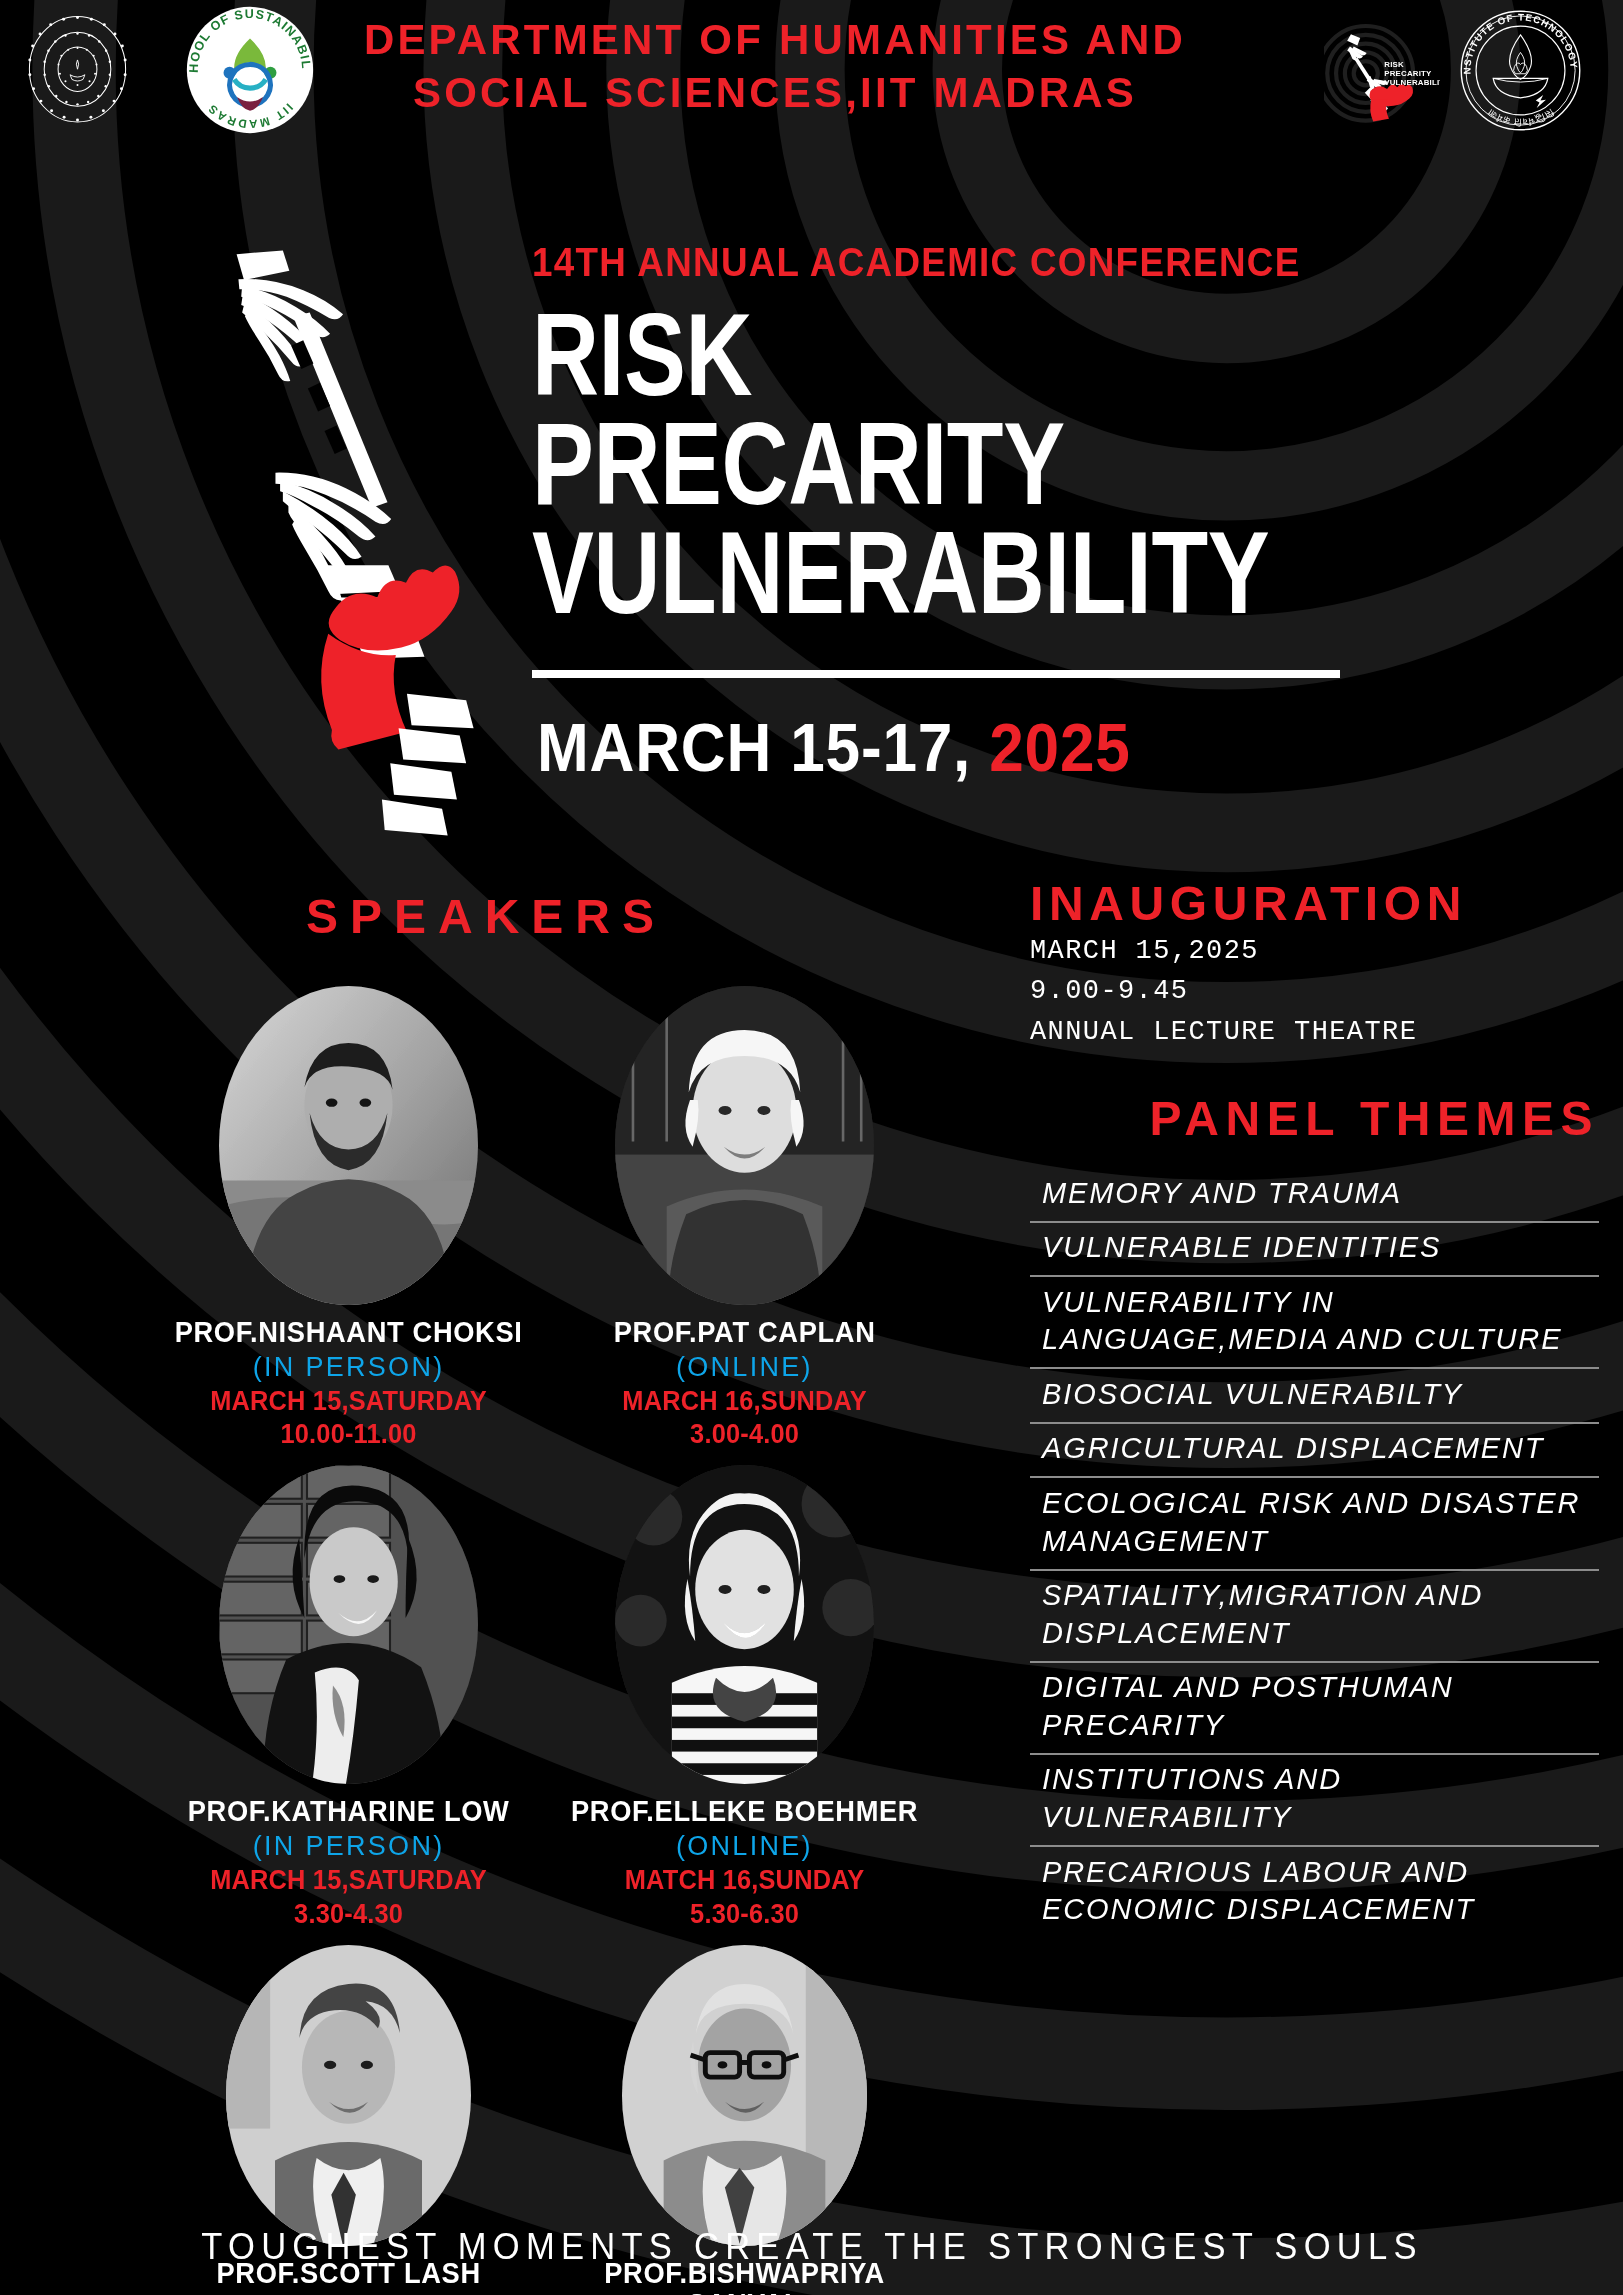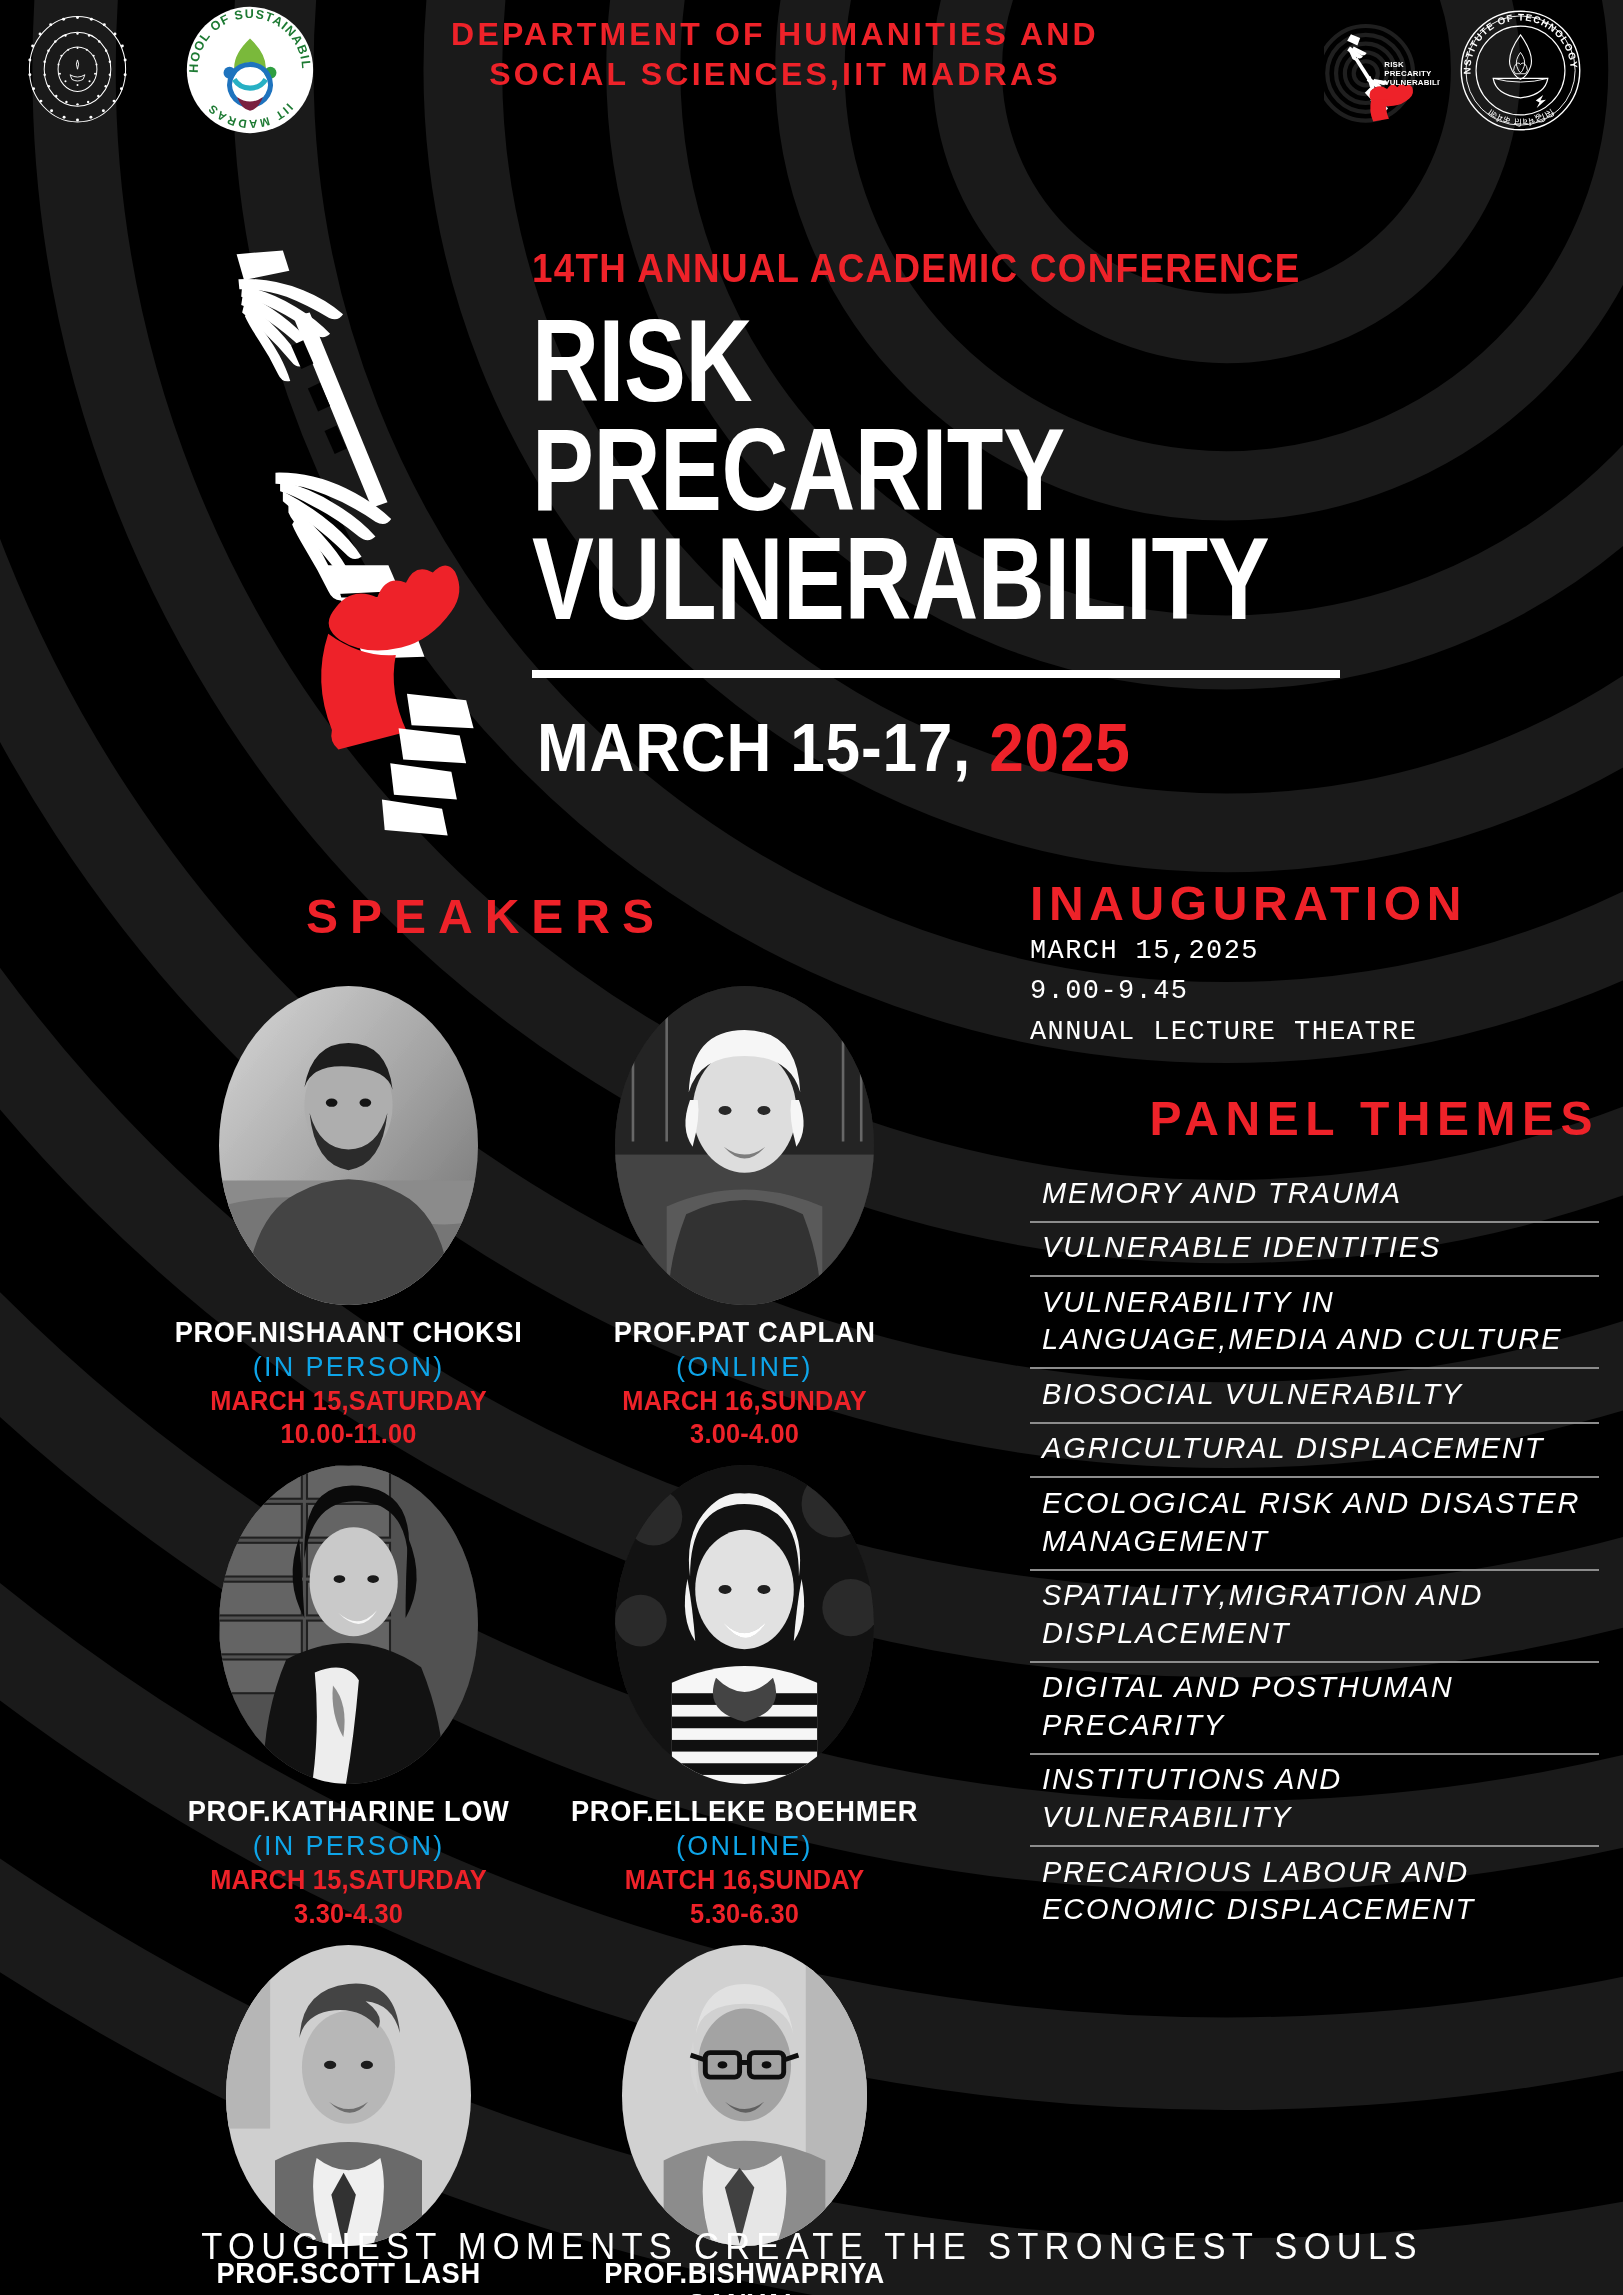--- a/index.html
+++ b/index.html
@@ -34,31 +34,31 @@
   #logo-sos   { left:185px; top:4.6px;  width:130px; height:130px; }
   #logo-conf  { left:1324px;top:13px;  width:116px; height:116px; }
   #logo-iitm  { left:1458px;top:8.3px;  width:125px; height:125px; }
 
   .header-title {
     position:absolute; left:324px; top:14px; width:902px;
     text-align:center;
     color:#EE2229;
     font-family:"Liberation Sans", sans-serif;
     font-weight:bold;
-    font-size:32px;
+    font-size:42px;
     letter-spacing:3.2px;
     line-height:1.25;
   }
   .header-title span { display:block; }
 
   
   .hero-graphic { position:absolute; left:194px; top:241px; width:324px; height:616px; }
   .hero-graphic svg { display:block; width:100%; height:100%; }
 
-  .hero-text { position:absolute; left:532px; top:246px; width:879px; }
+  .hero-text { position:absolute; left:532px; top:240px; width:879px; }
   .kicker {
     color:#EE2229;
     font-weight:bold;
     font-size:40px;
     letter-spacing:1.4px;
     font-stretch:condensed;
     transform:scaleX(0.92);
     transform-origin:left center;
     white-space:nowrap;
   }

